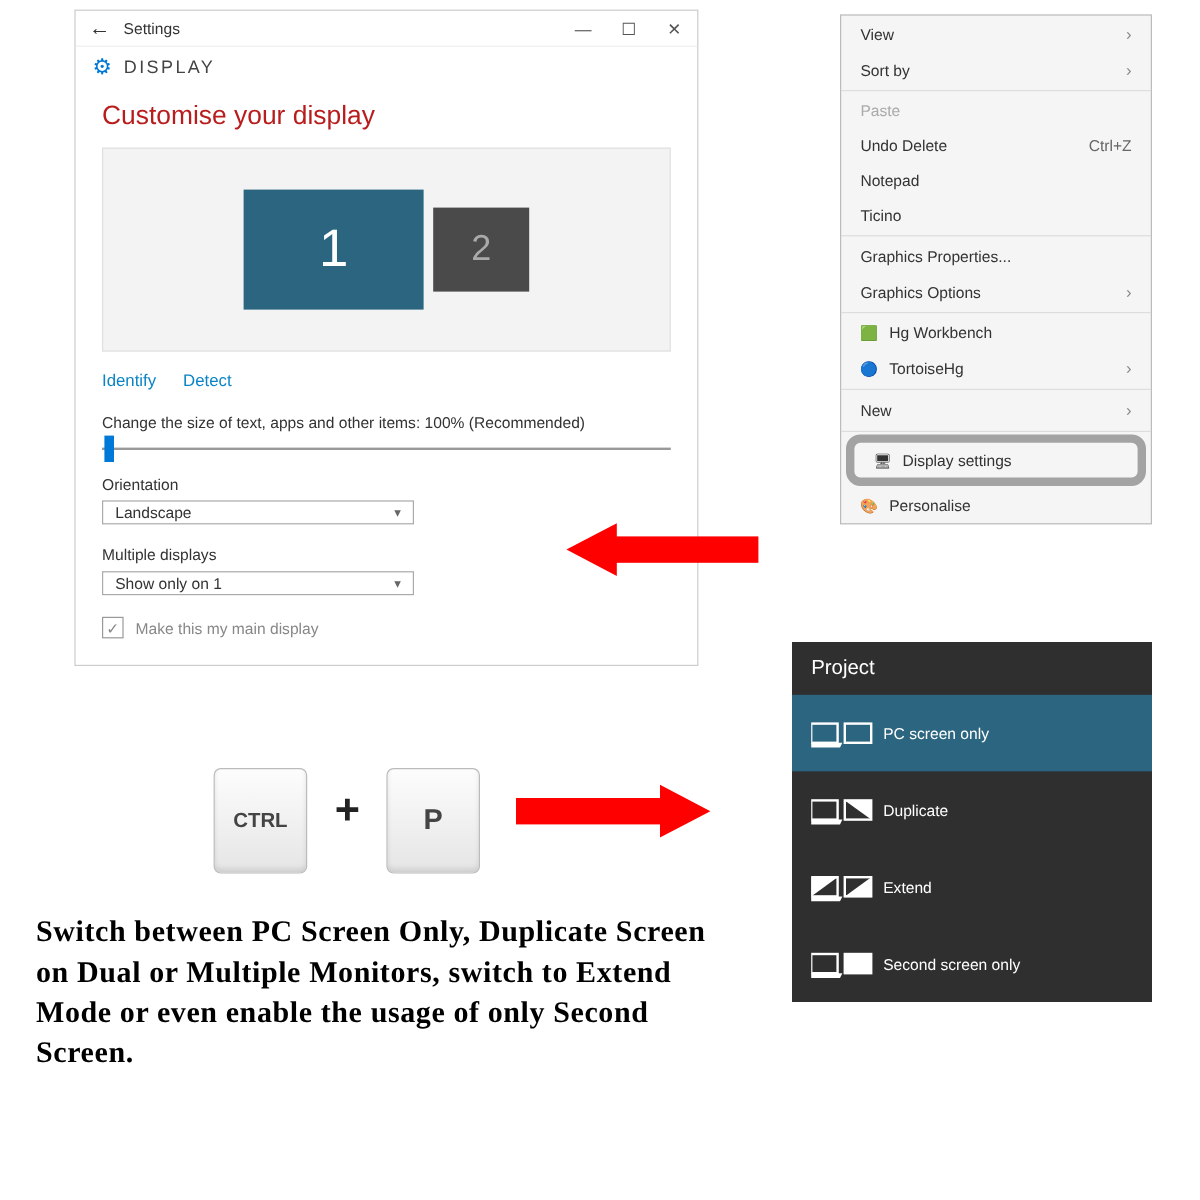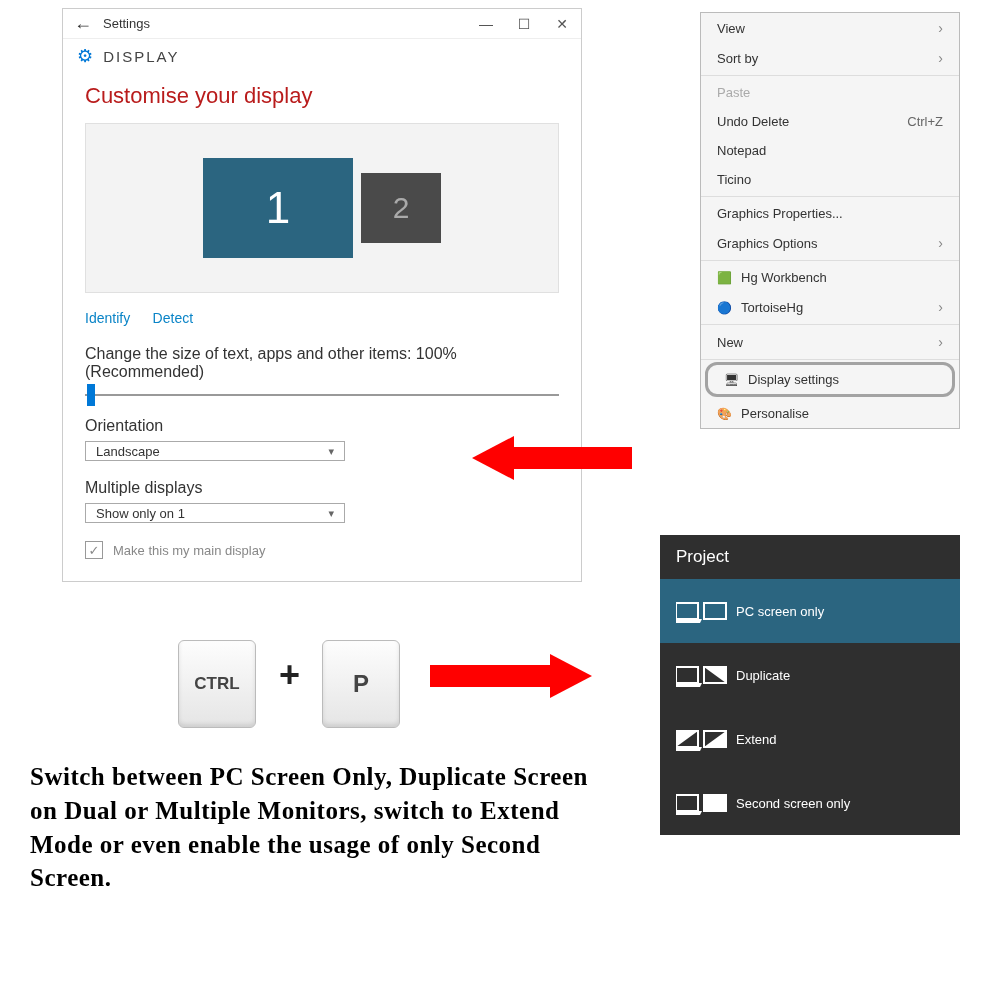--- a/index.html
+++ b/index.html
@@ -20,40 +20,40 @@
 .content { padding: 10px 22px 22px; }
 .section-title { font-size: 22px; font-weight: 300; color: #b91c1c; margin-bottom: 14px; }
 
 .display-preview { background: #f3f3f3; border: 1px solid #e0e0e0; height: 170px; display: flex; align-items: center; justify-content: center; gap: 8px; }
 .monitor1 { background: #2b6580; color: #fff; width: 150px; height: 100px; display: flex; align-items: center; justify-content: center; font-size: 44px; font-weight: 300; }
 .monitor2 { background: #4a4a4a; color: #aaa; width: 80px; height: 70px; display: flex; align-items: center; justify-content: center; font-size: 30px; font-weight: 300; }
 
 .link-row { margin-top: 16px; }
 .link-row span { color: #0a84c7; font-size: 14px; margin-right: 18px; }
 
-.label-text { font-size: 16px; color: #333; margin-top: 18px; }
+.label-text { font-size: 13px; color: #333; margin-top: 18px; }
 .slider { width: 100%; height: 8px; margin-top: 10px; position: relative; }
 .slider-track { height: 2px; background: #999; position: absolute; top: 3px; left: 0; right: 0; }
 .slider-thumb { width: 8px; height: 22px; background: #0078d7; position: absolute; left: 2px; top: -7px; }
 
 .dropdown { border: 1px solid #aaa; width: 260px; height: 20px; display: flex; align-items: center; padding: 0 10px; margin-top: 6px; font-size: 13px; color: #333; justify-content: space-between; }
 .chev { color: #666; font-size: 11px; }
 
 .checkbox-row { display: flex; align-items: center; margin-top: 18px; color: #888; font-size: 13px; }
 .chk { width: 18px; height: 18px; border: 1px solid #999; margin-right: 10px; display: flex; align-items: center; justify-content: center; font-size: 13px; color: #888; }
 
 
 .context-menu { position: absolute; right: 40px; top: 12px; width: 260px; background: #f5f5f5; border: 1px solid #bbb; }
 .cm-item { padding: 7px 16px; font-size: 13px; color: #333; display: flex; align-items: center; justify-content: space-between; }
 .cm-item.disabled { color: #aaa; }
 .cm-item .shortcut { color: #666; font-size: 13px; }
 .cm-item .subarrow { color: #888; font-size: 14px; }
 .cm-sep { height: 1px; background: #ddd; margin: 2px 0; }
 .cm-icon { width: 18px; display: inline-block; margin-right: 6px; font-size: 12px; }
-.highlight-ring { border: 3px solid #a3a3a3; border-radius: 12px; margin: 2px 4px; }
+.highlight-ring { border: 7px solid #a3a3a3; border-radius: 12px; margin: 2px 4px; }
 
 
 .arrow-red { position: absolute; }
 .arrow-body { background: #ff0000; position: absolute; }
 .arrow-head { width: 0; height: 0; position: absolute; }
 
 
 .key { position: absolute; width: 78px; height: 88px; background: linear-gradient(#fdfdfd,#e5e5e5); border: 1px solid #bbb; border-radius: 6px; display: flex; align-items: center; justify-content: center; font-weight: 600; color: #444; box-shadow: inset 0 -3px 4px rgba(0,0,0,0.1); }
 .plus-sign { position: absolute; font-size: 36px; font-weight: 700; color: #222; }
 

